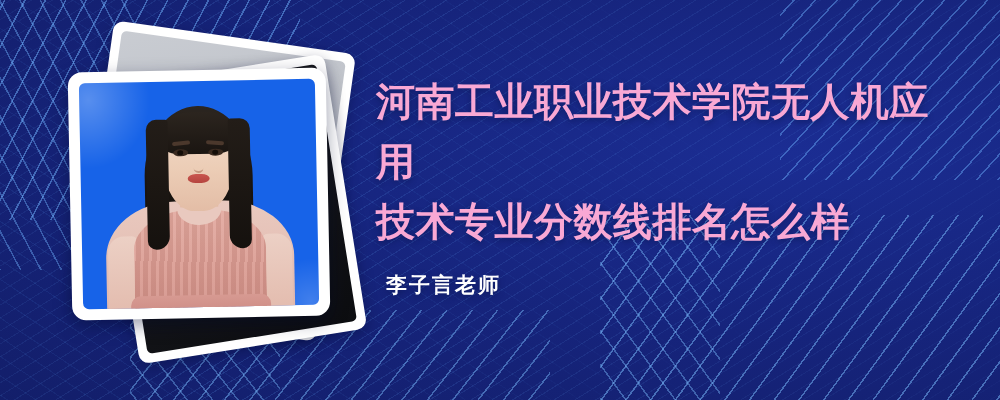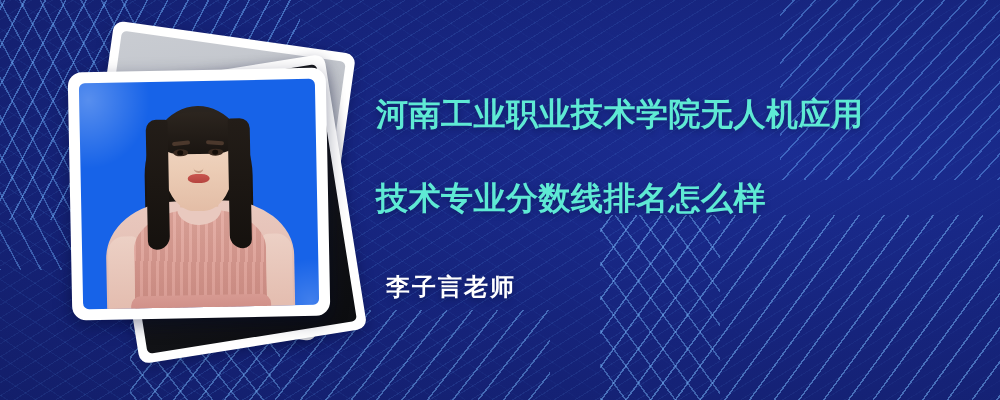--- a/index.html
+++ b/index.html
@@ -260,34 +260,34 @@
     left: 376px;
     top: 0;
     width: 600px;
     height: 400px;
   }
   .headline {
     position: absolute;
     top: 72px;
     left: 0;
     width: 580px;
-    color: #5eead4;
-    font-size: 32px;
+    color: #f9a8d4;
+    font-size: 39px;
     font-weight: 700;
-    line-height: 84px;
+    line-height: 60px;
     letter-spacing: .5px;
     text-shadow: 0 2px 6px rgba(5,15,60,.45);
     white-space: pre-line;
   }
   .author-name {
     position: absolute;
     top: 271px;
     left: 10px;
     color: #ffffff;
-    font-size: 24px;
+    font-size: 21px;
     font-weight: 700;
     letter-spacing: 2px;
     text-shadow: 0 2px 6px rgba(5,15,60,.5);
   }
   .author-role {
     position: absolute;
     top: 318px;
     left: 0px;
     color: #e6edff;
     font-size: 22px;

